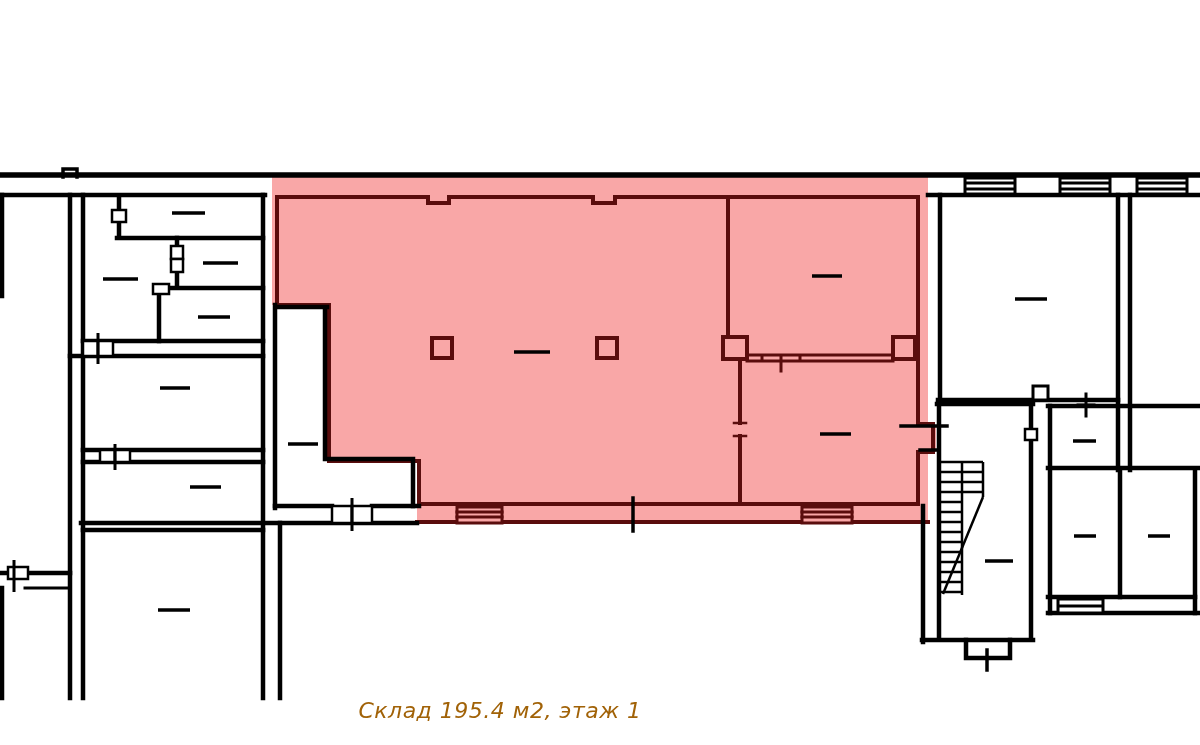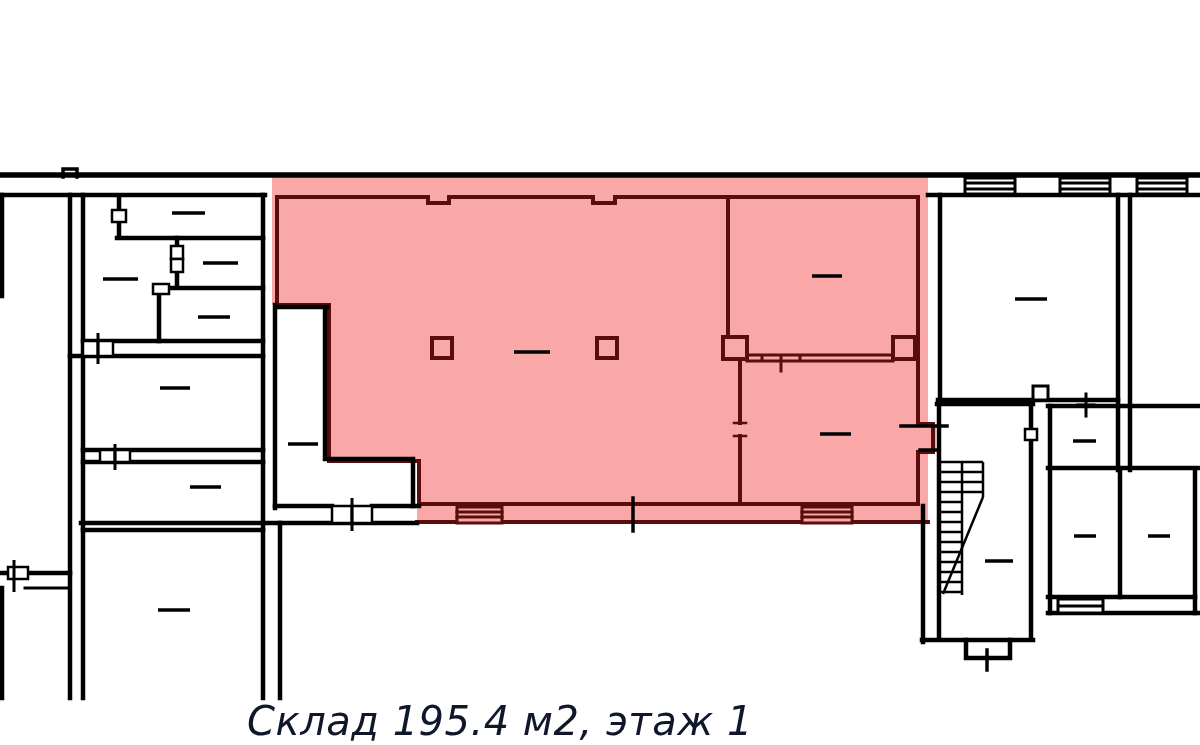--- a/index.html
+++ b/index.html
@@ -1,20 +1,20 @@
 <!DOCTYPE html>
 <html><head>
 <meta charset="utf-8">
 <style>
   html,body{margin:0;padding:0;background:#fff;}
   .stage{position:relative;width:1200px;height:745px;background:#fff;overflow:hidden;
          font-family:"DejaVu Sans","Liberation Sans",sans-serif;}
   svg{position:absolute;left:0;top:0;}
   .caption{position:absolute;left:0;top:698px;width:1000px;text-align:center;
-           font-style:italic;font-size:40px;letter-spacing:.5px;color:#0f172a;
+           font-style:italic;font-size:22px;letter-spacing:.5px;color:#a16207;
            font-family:"DejaVu Sans","Liberation Sans",sans-serif;}
 </style>
 </head>
 <body>
 
 <div class="stage">
   <svg width="1200" height="745" viewBox="0 0 1200 745">
 
     <g>
       <polygon points="272,176 928,176 928,425 936,425 936,452 928,452 928,524 417,524 417,461 327,461 327,305 272,305" fill="#f9a7a7"></polygon>

